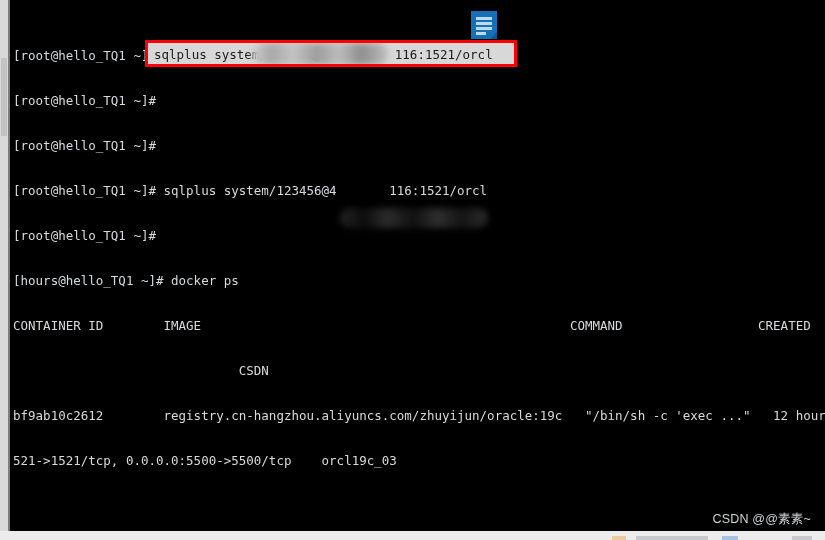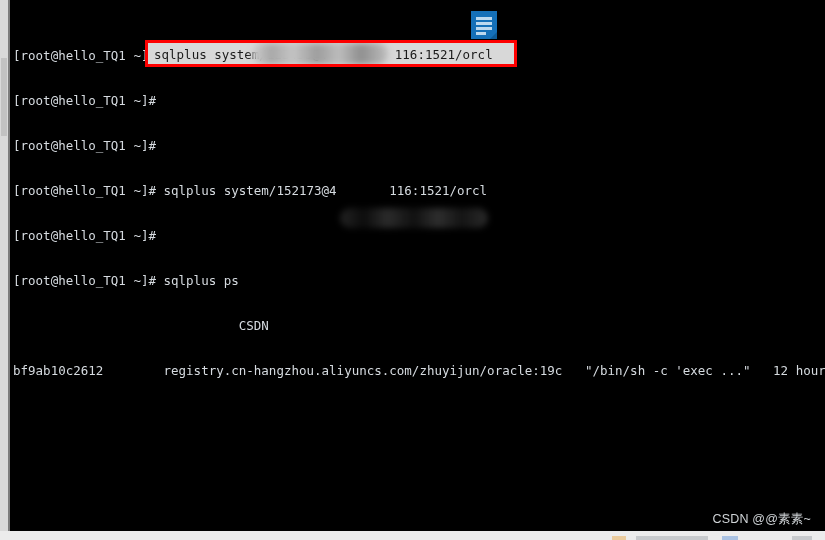--- a/index.html
+++ b/index.html
@@ -157,25 +157,27 @@
   <div class="gutter">
     <div class="gutter-thumb"></div>
   </div>
   <div class="gutter-edge"></div>
 
   <div class="terminal">
 
     <div class="line">[root@hello_TQ1 ~]#</div>
     <div class="line">[root@hello_TQ1 ~]#</div>
     <div class="line">[root@hello_TQ1 ~]#</div>
-    <div class="line">[root@hello_TQ1 ~]# sqlplus system/152173@4       116:1521/orcl</div>
-    <div class="line">[root@hello_TQ1 ~]#</div>
-    <div class="line">[root@hello_TQ1 ~]# sqlplus ps</div>
+    <div class="line">[root@hello_TQ1 ~]# sqlplus system/123456@4       116:1521/orcl</div>
+    <div class="line">[root@hello_TQ1 ~]#</div>
+    <div class="line">[hours@hello_TQ1 ~]# docker ps</div>
+    <div class="line">CONTAINER ID        IMAGE                                                 COMMAND                  CREATED</div>
     <div class="line">                              CSDN</div>
     <div class="line">bf9ab10c2612        registry.cn-hangzhou.aliyuncs.com/zhuyijun/oracle:19c   "/bin/sh -c 'exec ..."   12 hours ago</div>
+    <div class="line">521-&gt;1521/tcp, 0.0.0.0:5500-&gt;5500/tcp    orcl19c_03</div>
     
     
     
     
     
     
     
     
     
     

